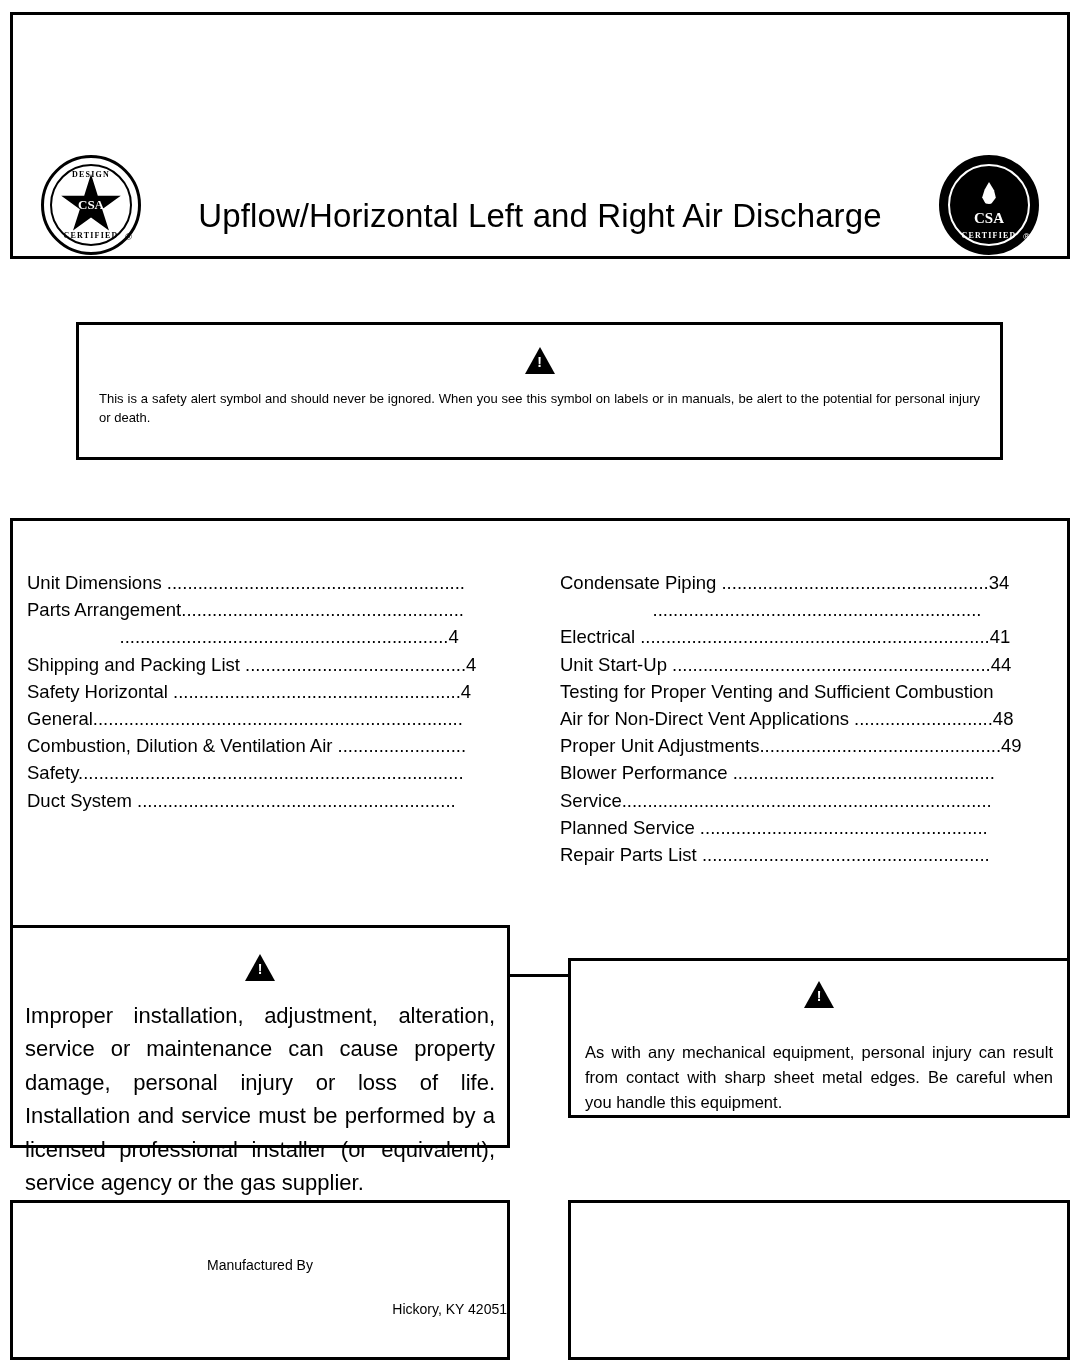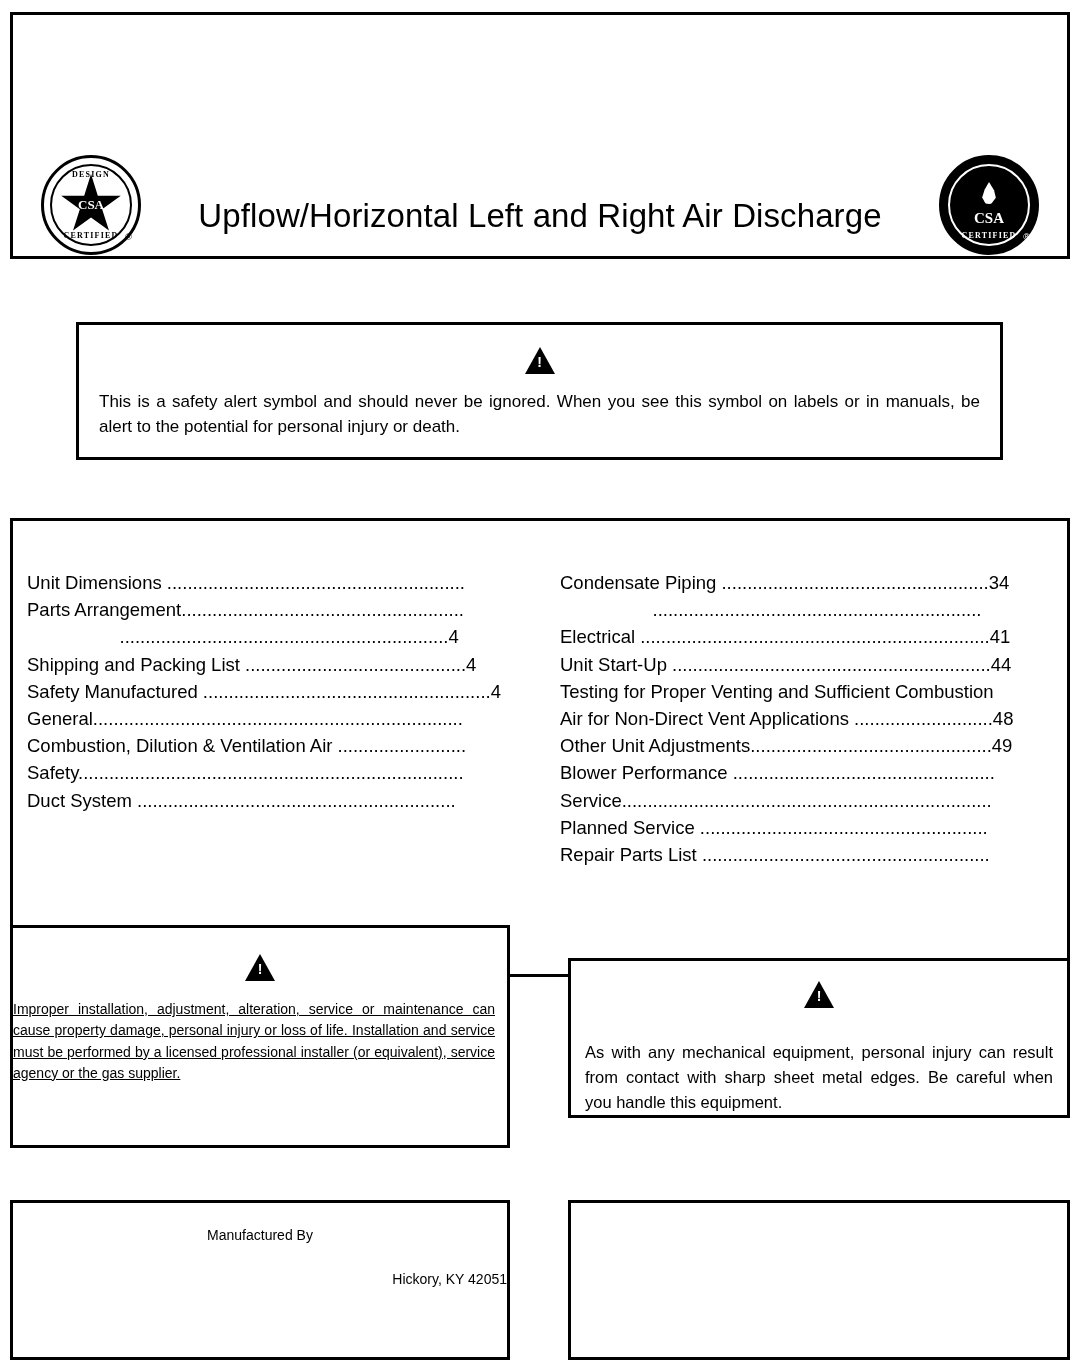--- a/index.html
+++ b/index.html
@@ -157,21 +157,21 @@
     text-align: center;
     color: #fff;
     font-size: 14px;
     font-weight: bold;
     line-height: 1;
     font-family: "Liberation Sans", sans-serif;
   }
   #safety-alert-box .tri-wrap { margin-top: 22px; }
   #safety-alert-box .alert-text {
     margin: 16px 20px 0 20px;
-    font-size: 17px;
+    font-size: 13px;
     line-height: 1.45;
     text-align: justify;
   }
 
   
   #toc-box {
     left: 10px;
     top: 518px;
     width: 1060px;
     height: 459px;
@@ -195,25 +195,24 @@
 
   
   #warning-left-box {
     left: 10px;
     top: 925px;
     width: 500px;
     height: 223px;
   }
   #warning-left-box .tri-wrap { margin-top: 26px; }
   #warning-left-box .warn-text {
-    margin: 18px 12px 0 0;
-    font-size: 14px;
+    margin: 18px 12px 0 12px;
+    font-size: 22px;
     line-height: 1.52;
     text-align: justify;
-    text-decoration: underline;
   }
 
   #warning-right-box {
     left: 568px;
     top: 958px;
     width: 502px;
     height: 160px;
   }
   #warning-right-box .tri-wrap { margin-top: 20px; }
   #warning-right-box .warn-text {
@@ -227,21 +226,21 @@
   #manufacturer-box {
     left: 10px;
     top: 1200px;
     width: 500px;
     height: 160px;
   }
   #manufacturer-box .mfg-line {
     text-align: center;
     font-size: 14px;
   }
-  #manufacturer-box .mfg-line.l1 { margin-top: 24px; }
+  #manufacturer-box .mfg-line.l1 { margin-top: 54px; }
   #manufacturer-box .mfg-line.l2 { margin-top: 28px; text-align: right; }
 
   #footer-right-box {
     left: 568px;
     top: 1200px;
     width: 502px;
     height: 160px;
   }
 </style>
 </head>
@@ -279,34 +278,34 @@
   <div class="alert-text">This is a safety alert symbol and should never be ignored. When you see this symbol on labels or in manuals, be alert to the potential for personal injury or death.</div>
 </div>
 
 <div class="panel" id="toc-box">
   <div class="toc-cols">
     <div class="toc-col">
       <div class="toc-line">Unit Dimensions ..........................................................</div>
       <div class="toc-line">Parts Arrangement.......................................................</div>
       <div class="toc-line">                  ................................................................4</div>
       <div class="toc-line">Shipping and Packing List ...........................................4</div>
-      <div class="toc-line">Safety Manufactured ........................................................4</div>
+      <div class="toc-line">Safety Horizontal ........................................................4</div>
       <div class="toc-line">General........................................................................</div>
       <div class="toc-line">Combustion, Dilution &amp; Ventilation Air .........................</div>
       <div class="toc-line">Safety...........................................................................</div>
       <div class="toc-line">Duct System ..............................................................</div>
     </div>
     <div class="toc-col">
       <div class="toc-line">Condensate Piping ....................................................34</div>
       <div class="toc-line">                  ................................................................</div>
       <div class="toc-line">Electrical ....................................................................41</div>
       <div class="toc-line">Unit Start-Up ..............................................................44</div>
       <div class="toc-line">Testing for Proper Venting and Sufficient Combustion</div>
       <div class="toc-line">Air for Non-Direct Vent Applications ...........................48</div>
-      <div class="toc-line">Other Unit Adjustments...............................................49</div>
+      <div class="toc-line">Proper Unit Adjustments...............................................49</div>
       <div class="toc-line">Blower Performance ...................................................</div>
       <div class="toc-line">Service........................................................................</div>
       <div class="toc-line">Planned Service ........................................................</div>
       <div class="toc-line">Repair Parts List ........................................................</div>
     </div>
   </div>
 </div>
 
 <div class="panel" id="warning-left-box">
   <div class="tri-wrap">

